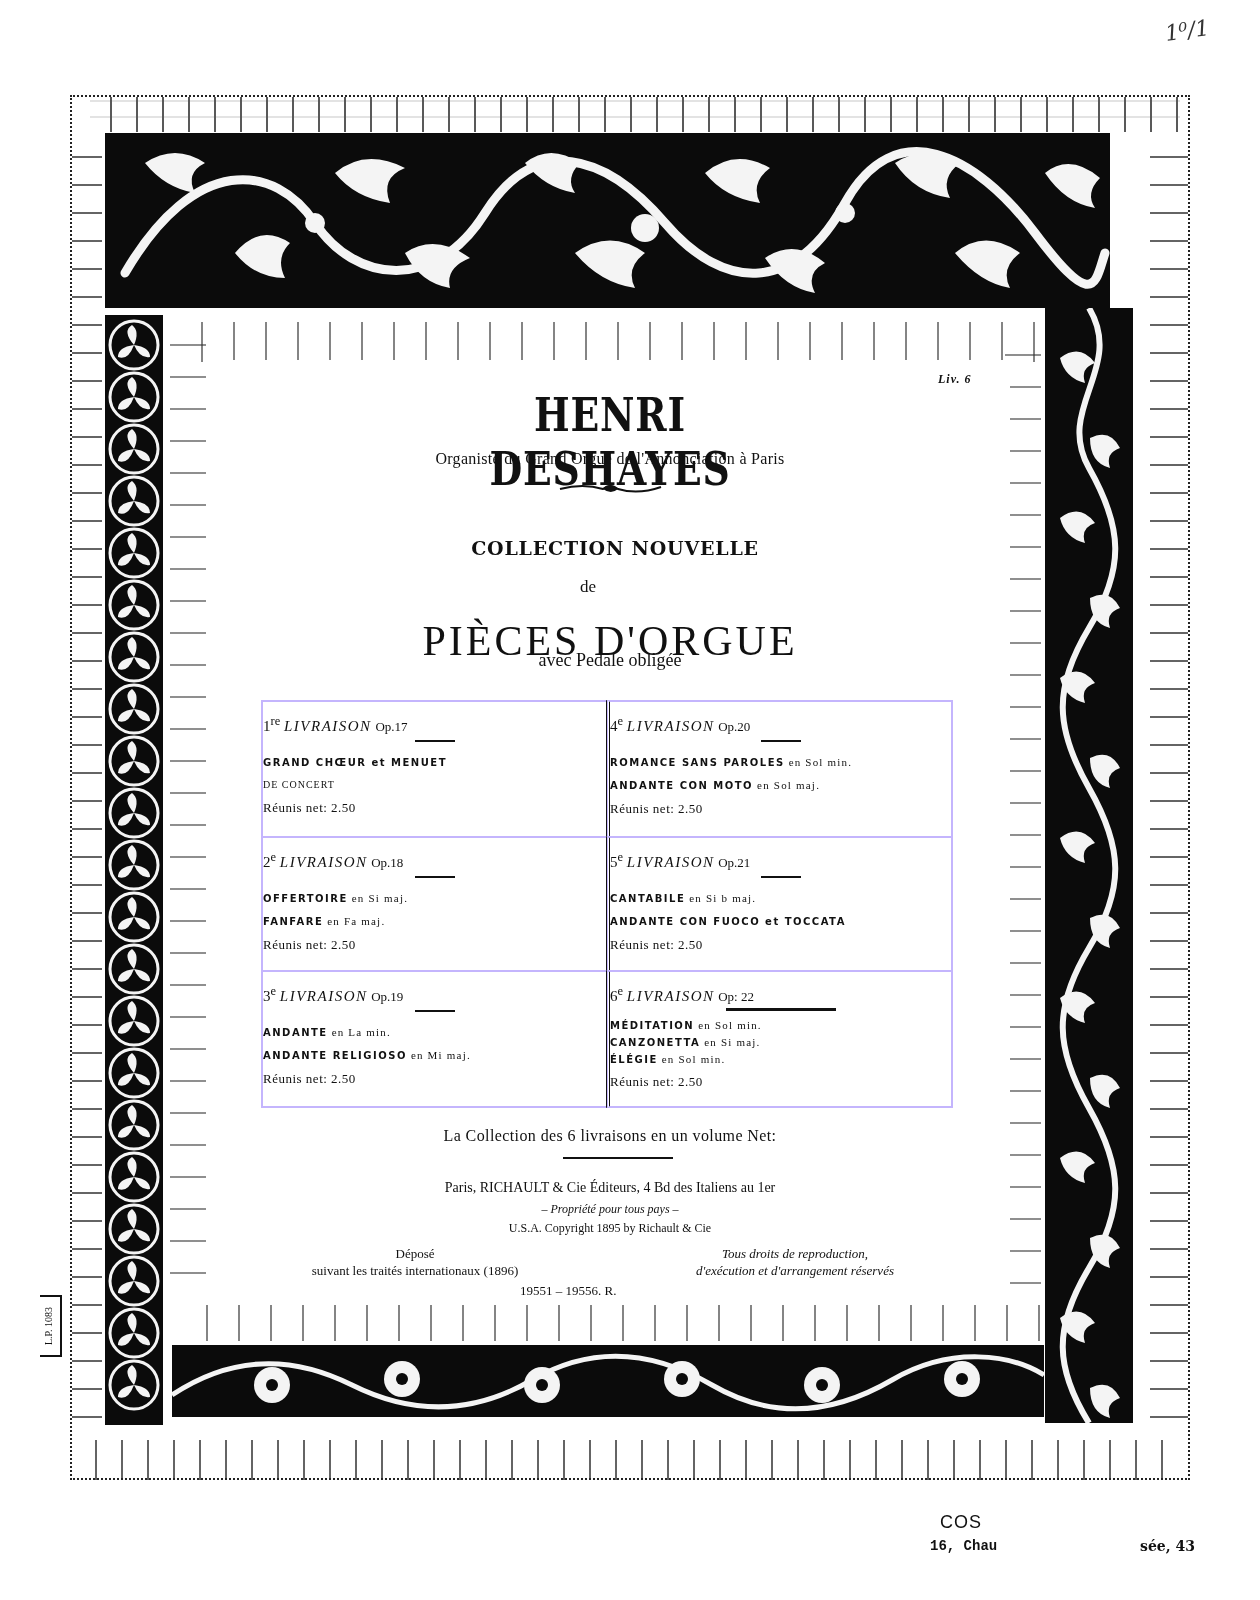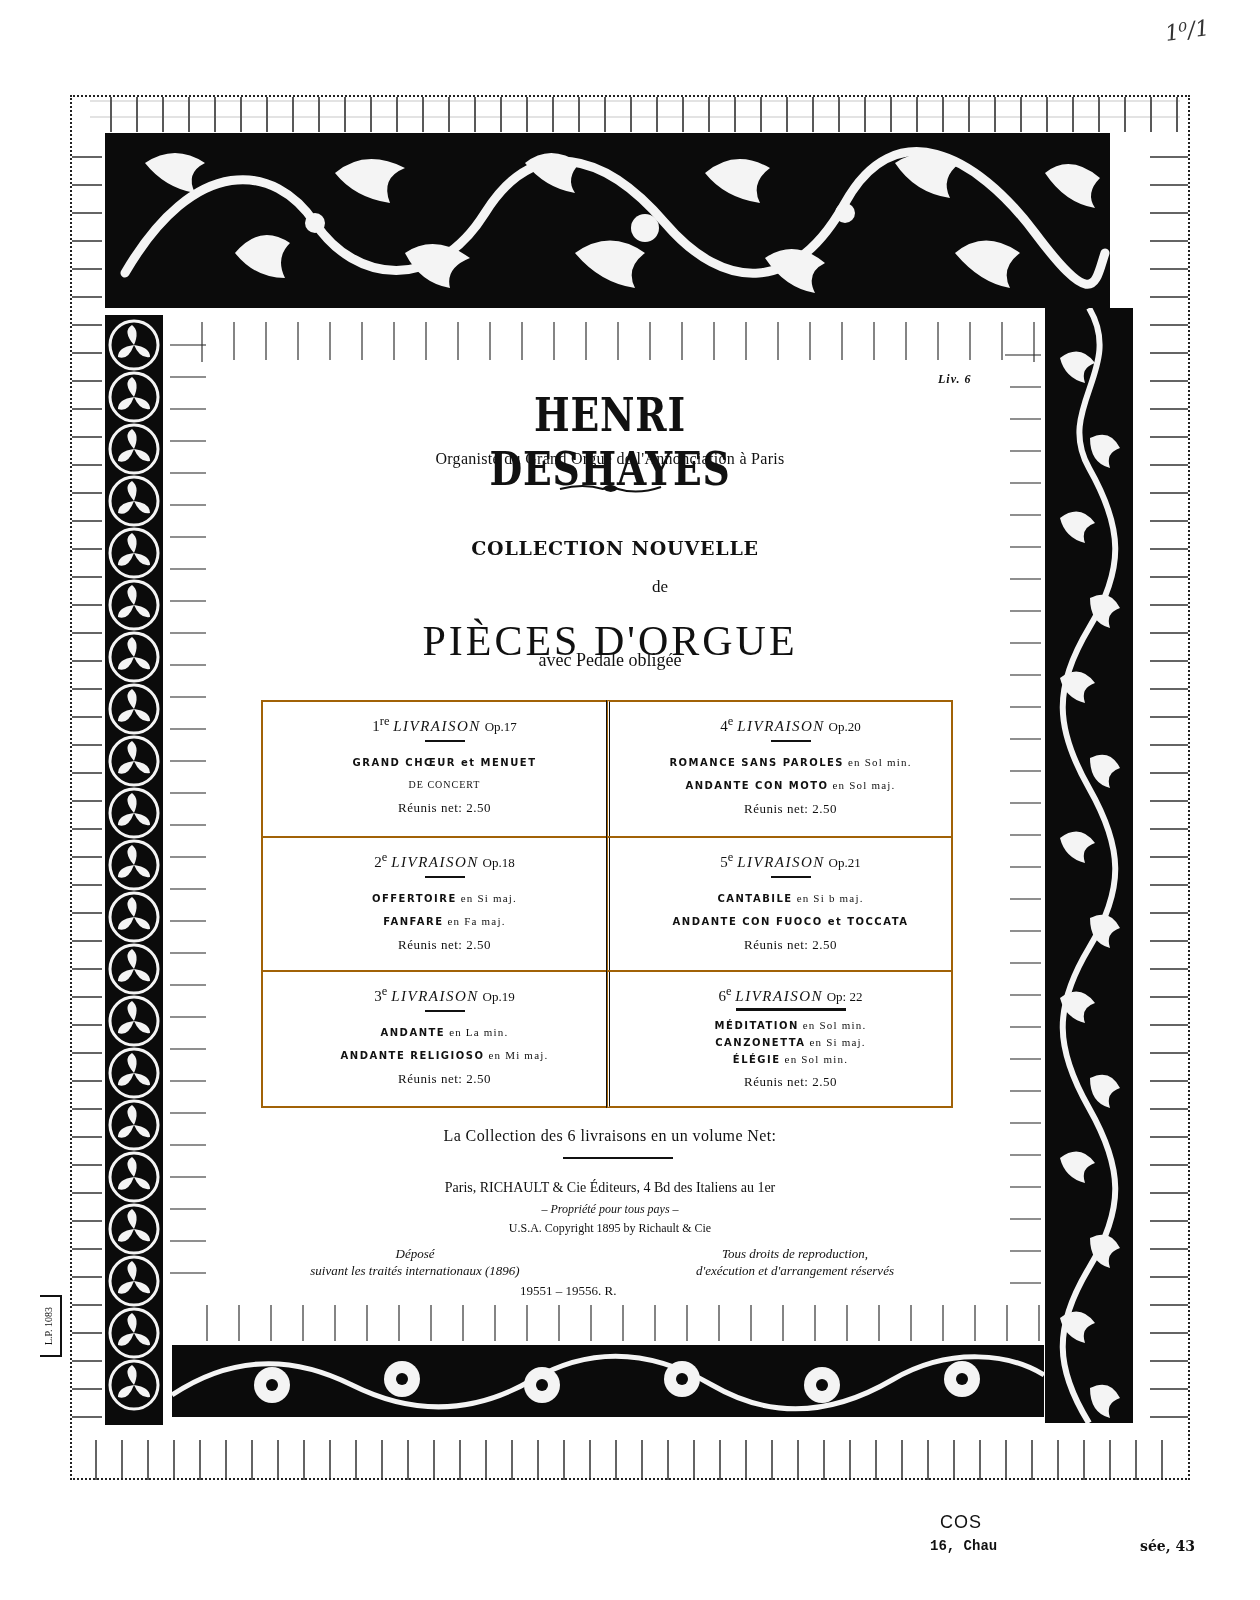--- a/index.html
+++ b/index.html
@@ -56,29 +56,29 @@
 
   .liv-num { position: absolute; left: 938px; top: 372px; font-style: italic; font-weight: bold; font-size: 12px; letter-spacing: 1px; }
 
   .composer { position: absolute; left: 380px; top: 388px; width: 460px; text-align: center;
     font-family: "DejaVu Serif", serif; font-weight: bold; font-size: 46px; letter-spacing: 1px; transform: scaleX(0.82); transform-origin: center; }
   .subtitle { position: absolute; left: 360px; top: 450px; width: 500px; text-align: center; font-size: 16px; letter-spacing: .3px; }
   .ornament { position: absolute; left: 558px; top: 481px; width: 105px; height: 14px; }
 
   .collection { position: absolute; left: 380px; top: 537px; width: 470px; text-align: center;
     font-family: "DejaVu Serif", serif; font-weight: bold; font-size: 19px; letter-spacing: .8px; }
-  .de { position: absolute; left: 608px; top: 577px; width: 60px; text-align: right; font-size: 17px; }
+  .de { position: absolute; left: 580px; top: 577px; width: 60px; text-align: left; font-size: 17px; }
   .main-title { position: absolute; left: 350px; top: 593px; width: 520px; text-align: center;
     font-size: 42px; letter-spacing: 3px; margin-top: 24px; }
   .pedale { position: absolute; left: 450px; top: 650px; width: 320px; text-align: center; font-size: 18px; }
 
   
   .grid { position: absolute; left: 262px; top: 701px; width: 690px; height: 406px;
     display: grid; grid-template-columns: 345px 345px; grid-template-rows: 136px 134px 136px; column-gap: 0; }
-  .cell { border: 2px solid #a16207; position: relative; text-align: center; padding-top: 12px; margin: -1px; padding-left: 20px; }
+  .cell { border: 2px solid #c4b5fd; position: relative; padding-top: 12px; margin: -1px; }
   .cell.right { border-left: 4px double #111; }
   .cell-head { font-size: 15px; }
   .cell-head .ord { font-size: 15px; }
   .cell-head .liv { font-style: italic; letter-spacing: 1.5px; }
   .cell-head .op { font-size: 13px; }
   .cell-rule { width: 40px; height: 2px; background: #111; margin: 5px auto 9px; }
   .piece { font-size: 11px; letter-spacing: 1.2px; line-height: 22px; }
   .piece b { font-family: "DejaVu Sans", sans-serif; font-weight: bold; font-size: 10px; letter-spacing: 1.5px; }
   .piece .key { font-size: 11px; }
   .piece.small { font-size: 10px; letter-spacing: 1px; }
@@ -86,21 +86,21 @@
   .cell.r3 .piece { line-height: 16px; }
   .cell.r3 .price { margin-top: 6px; }
 
   .collection-all { position: absolute; left: 360px; top: 1127px; width: 500px; text-align: center; font-size: 16px; letter-spacing: .4px; }
   .coll-rule { position: absolute; left: 563px; top: 1157px; width: 110px; height: 2px; background: #111; }
 
   .publisher { position: absolute; left: 340px; top: 1180px; width: 540px; text-align: center; font-size: 14px; }
   .propriete { position: absolute; left: 440px; top: 1202px; width: 340px; text-align: center; font-style: italic; font-size: 12px; }
   .copyright { position: absolute; left: 420px; top: 1221px; width: 380px; text-align: center; font-size: 12px; }
 
-  .depose-left { position: absolute; left: 265px; top: 1245px; width: 300px; text-align: center; font-style: italic; font-size: 13px; line-height: 17px; }
+  .depose-left { position: absolute; left: 265px; top: 1245px; width: 300px; text-align: center; font-size: 13px; line-height: 17px; }
   .depose-right { position: absolute; left: 665px; top: 1245px; width: 260px; text-align: center; font-style: italic; font-size: 13px; line-height: 17px; }
   .plate { position: absolute; left: 520px; top: 1283px; width: 180px; font-size: 13px; }
 
   .stamp-mark { position: absolute; left: 40px; top: 1295px; width: 22px; height: 62px; border: 2px solid #111; border-right: none;
     font-size: 10px; writing-mode: vertical-rl; transform: rotate(180deg); text-align: center; line-height: 18px; }
 
   .cost { position: absolute; left: 940px; top: 1512px; font-family: "Liberation Sans", sans-serif; font-size: 18px; letter-spacing: 1px; }
   .address { position: absolute; left: 930px; top: 1538px; font-family: Liberation Mono, monospace; font-weight: bold; font-size: 14px; }
   .address-end { position: absolute; left: 1140px; top: 1538px; font-family: "DejaVu Serif", serif; font-weight: bold; font-size: 14px; }
 </style>

